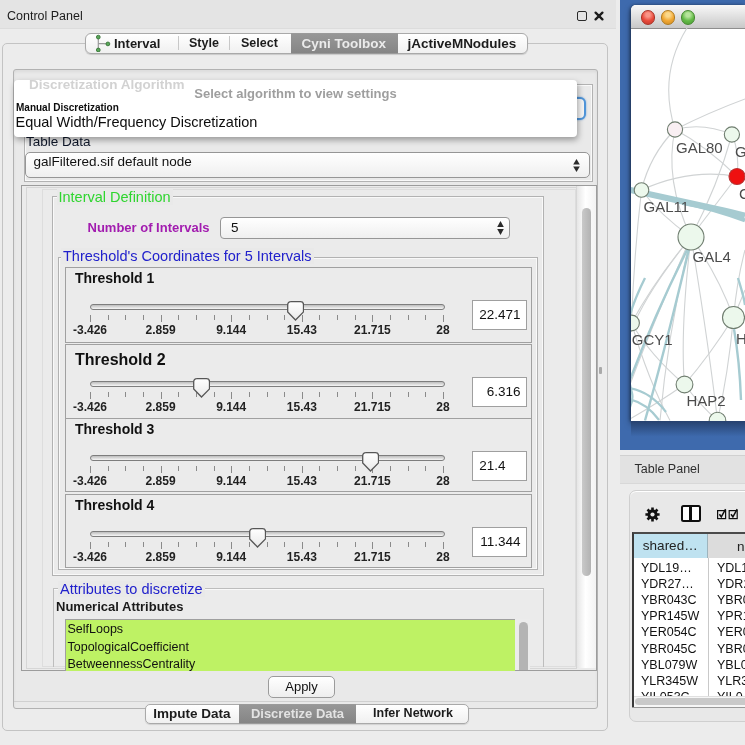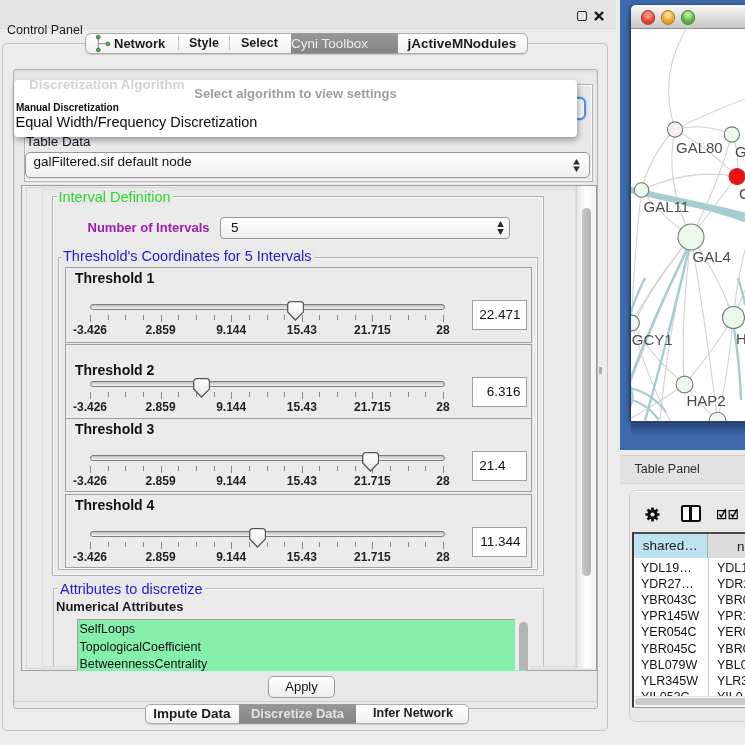--- a/index.html
+++ b/index.html
@@ -5,21 +5,21 @@
   html,body{margin:0;padding:0;}
   body{width:745px;height:745px;position:relative;overflow:hidden;
        font-family:"Liberation Sans", sans-serif;background:#ececec;}
   .abs{position:absolute;}
   .etched{border:1px solid #b2b2b2;box-shadow:inset 0 0 0 1px rgba(255,255,255,.7);}
 </style>
 </head>
 <body>
 
 <div class="abs" style="left:0;top:0;width:616px;height:28px;background:#e4e4e4;border-bottom:1px solid #dcdcdc;"></div>
-<div class="abs" style="left:7px;top:23px;font-size:12.5px;color:#1c1c1c;">Control Panel</div>
+<div class="abs" style="left:7px;top:9px;font-size:12.5px;color:#1c1c1c;">Control Panel</div>
 
 <div class="abs" style="left:577px;top:11px;width:8px;height:8px;border:1.6px solid #2a2a2a;border-radius:2px;"></div>
 
 <svg class="abs" style="left:594px;top:11px;" width="10" height="10" viewBox="0 0 10 10">
  <path d="M1.6 1.6 L8.4 8.4 M8.4 1.6 L1.6 8.4" stroke="#1c1c1c" stroke-width="2.3" stroke-linecap="round"></path>
 </svg>
 
 <div class="abs" style="left:2px;top:43px;width:604px;height:686px;background:#ececec;border:1px solid #c3c3c3;border-radius:5px;"></div>
 
 <div class="abs" style="left:13px;top:69px;width:583px;height:638px;background:#e9e9e9;border:1px solid #b2b2b2;border-radius:3px;box-shadow:inset 0 2px 3px rgba(0,0,0,.06);"></div>
@@ -27,24 +27,24 @@
 <div class="abs" style="left:85px;top:33px;width:441px;height:19px;background:linear-gradient(#ffffff,#f0f0f0);border:1px solid #a9a9a9;border-radius:6px;box-shadow:0 1px 1px rgba(0,0,0,.15);"></div>
 <div class="abs" style="left:178px;top:36px;width:1px;height:14px;background:#c8c8c8;"></div>
 <div class="abs" style="left:229px;top:36px;width:1px;height:14px;background:#c8c8c8;"></div>
 <div class="abs" style="left:291px;top:33px;width:107px;height:19px;background:linear-gradient(#979797,#858585);border-top:1px solid #9a9a9a;border-bottom:1px solid #9a9a9a;"></div>
 <svg class="abs" style="left:94px;top:33.5px;" width="17" height="18" viewBox="0 0 17 18">
   <path d="M4.3 3.1 L4.3 16 M4.3 9.3 L13.9 9.9" stroke="#9a9a9a" stroke-width="1.2" fill="none"></path>
   <circle cx="4.3" cy="3.1" r="1.9" fill="#5aa85a" stroke="#2e6b2e" stroke-width="0.8"></circle>
   <circle cx="4.3" cy="16" r="1.9" fill="#5aa85a" stroke="#2e6b2e" stroke-width="0.8"></circle>
   <circle cx="13.9" cy="9.9" r="1.9" fill="#5aa85a" stroke="#2e6b2e" stroke-width="0.8"></circle>
 </svg>
-<div class="abs" style="left:114px;top:36px;font-size:13px;font-weight:bold;color:#1c1c1c;">Network</div>
+<div class="abs" style="left:114px;top:36px;font-size:13px;font-weight:bold;color:#1c1c1c;">Interval</div>
 <div class="abs" style="left:189px;top:36px;font-size:12.5px;font-weight:bold;color:#1c1c1c;">Style</div>
 <div class="abs" style="left:241px;top:36px;font-size:12.5px;font-weight:bold;color:#1c1c1c;">Select</div>
-<div class="abs" style="left:291px;top:36px;width:95px;text-align:left;font-size:13.5px;font-weight:normal;color:#ebebeb;">Cyni Toolbox</div>
+<div class="abs" style="left:291px;top:36px;width:95px;text-align:right;font-size:13.5px;font-weight:bold;color:#ebebeb;">Cyni Toolbox</div>
 <div class="abs" style="left:398px;top:36px;width:128px;text-align:center;font-size:13.5px;font-weight:bold;color:#1c1c1c;">jActiveMNodules</div>
 
 <div class="abs etched" style="left:24px;top:84px;width:567px;height:96px;"></div>
 
 <div class="abs" style="left:545px;top:97px;width:41px;height:23px;background:#f4f4f4;border:2.5px solid #4f94d8;border-radius:6px;box-sizing:border-box;box-shadow:0 0 2px rgba(79,148,216,.8);"></div>
 
 <div class="abs" style="left:26px;top:133.5px;font-size:13.5px;color:#0f172a;">Table Data</div>
 
 <div class="abs" style="left:25px;top:152px;width:563px;height:24px;background:linear-gradient(#ffffff,#efefef);border:1px solid #969696;border-radius:5px;"></div>
 <div class="abs" style="left:33.5px;top:153.5px;font-size:13.5px;color:#111;">galFiltered.sif default node</div>
@@ -109,21 +109,21 @@
      <defs>
       <linearGradient id="g266.5" x1="0" y1="0" x2="0" y2="1">
        <stop offset="0" stop-color="#ffffff"></stop>
         <stop offset="1" stop-color="#e9e9e9"></stop>
       </linearGradient>
     </defs>
      <path d="M3.5 .7 h10 a3 3 0 0 1 3 3 v7.2 L8.5 19 L.7 10.9 v-7.2 a3 3 0 0 1 3-3 Z" fill="url(#g266.5)" stroke="#565656" stroke-width="1.3"></path>
   </svg>
 <div class="abs" style="left:471.5px;top:299.5px;width:55px;height:30px;background:#fff;border:1px solid #9f9f9f;box-sizing:border-box;font-size:13.5px;color:#111;text-align:right;line-height:28px;padding-right:5px;">22.471</div>
 <div class="abs" style="left:65px;top:343.5px;width:465px;height:73px;background:#ebebeb;border:1px solid #a0a0a0;"></div>
-<div class="abs" style="left:75px;top:362px;font-size:14px;font-weight:bold;color:#111;">Threshold 2</div>
+<div class="abs" style="left:75px;top:351px;font-size:16px;font-weight:bold;color:#111;">Threshold 2</div>
 <div class="abs" style="left:90px;top:380.5px;width:353px;height:4px;background:linear-gradient(#bdbdbd,#f6f6f6);border:1px solid #7d7d7d;border-radius:3px;"></div>
 <div class="abs" style="left:90.0px;top:392px;width:1px;height:7px;background:#8a8a8a;"></div>
 <div class="abs" style="left:107.7px;top:392px;width:1px;height:4.5px;background:#8a8a8a;"></div>
 <div class="abs" style="left:125.3px;top:392px;width:1px;height:4.5px;background:#8a8a8a;"></div>
 <div class="abs" style="left:142.9px;top:392px;width:1px;height:4.5px;background:#8a8a8a;"></div>
 <div class="abs" style="left:160.6px;top:392px;width:1px;height:7px;background:#8a8a8a;"></div>
 <div class="abs" style="left:178.3px;top:392px;width:1px;height:4.5px;background:#8a8a8a;"></div>
 <div class="abs" style="left:195.9px;top:392px;width:1px;height:4.5px;background:#8a8a8a;"></div>
 <div class="abs" style="left:213.5px;top:392px;width:1px;height:4.5px;background:#8a8a8a;"></div>
 <div class="abs" style="left:231.2px;top:392px;width:1px;height:7px;background:#8a8a8a;"></div>
@@ -233,21 +233,21 @@
       </linearGradient>
     </defs>
      <path d="M3.5 .7 h10 a3 3 0 0 1 3 3 v7.2 L8.5 19 L.7 10.9 v-7.2 a3 3 0 0 1 3-3 Z" fill="url(#g493.5)" stroke="#565656" stroke-width="1.3"></path>
   </svg>
 <div class="abs" style="left:471.5px;top:526.5px;width:55px;height:30px;background:#fff;border:1px solid #9f9f9f;box-sizing:border-box;font-size:13.5px;color:#111;text-align:right;line-height:28px;padding-right:5px;">11.344</div>
 
 <div class="abs" style="left:53px;top:588px;width:489px;height:78px;border:1px solid #bdbdbd;border-bottom:none;box-shadow:inset 0 1px 0 rgba(255,255,255,.7);"></div>
 <div class="abs" style="left:58px;top:580.5px;background:#e9e9e9;padding:0 2px;font-size:14.5px;color:#2121cc;">Attributes to discretize</div>
 <div class="abs" style="left:56px;top:598.5px;font-size:13px;font-weight:bold;color:#1a1a1a;">Numerical Attributes</div>
 
-<div class="abs" style="left:65px;top:619px;width:449px;height:50.5px;background:#86efac;border:1px solid #9f9f9f;border-bottom:none;overflow:hidden;margin-left:12px;">
+<div class="abs" style="left:65px;top:619px;width:449px;height:50.5px;background:#bef264;border:1px solid #9f9f9f;border-bottom:none;overflow:hidden;">
   <div style="position:absolute;left:1.5px;top:2px;font-size:12.5px;color:#111;">SelfLoops</div>
   <div style="position:absolute;left:1.5px;top:19.5px;font-size:12.5px;color:#111;">TopologicalCoefficient</div>
   <div style="position:absolute;left:1.5px;top:37px;font-size:12.5px;color:#111;">BetweennessCentrality</div>
 </div>
 <div class="abs" style="left:515px;top:619px;width:15px;height:50.5px;background:#ececec;"></div>
 <div class="abs" style="left:518.5px;top:622px;width:9px;height:47.5px;background:#b4b4b4;border-radius:5px 5px 0 0;"></div>
 
 <div class="abs" style="left:268px;top:676px;width:65px;height:20px;background:linear-gradient(#ffffff,#eeeeee);border:1px solid #9b9b9b;border-radius:5px;text-align:center;font-size:13px;color:#111;line-height:19px;">Apply</div>
 
 <div class="abs" style="left:14px;top:701px;width:582px;height:1px;background:#d0d0d0;"></div>

